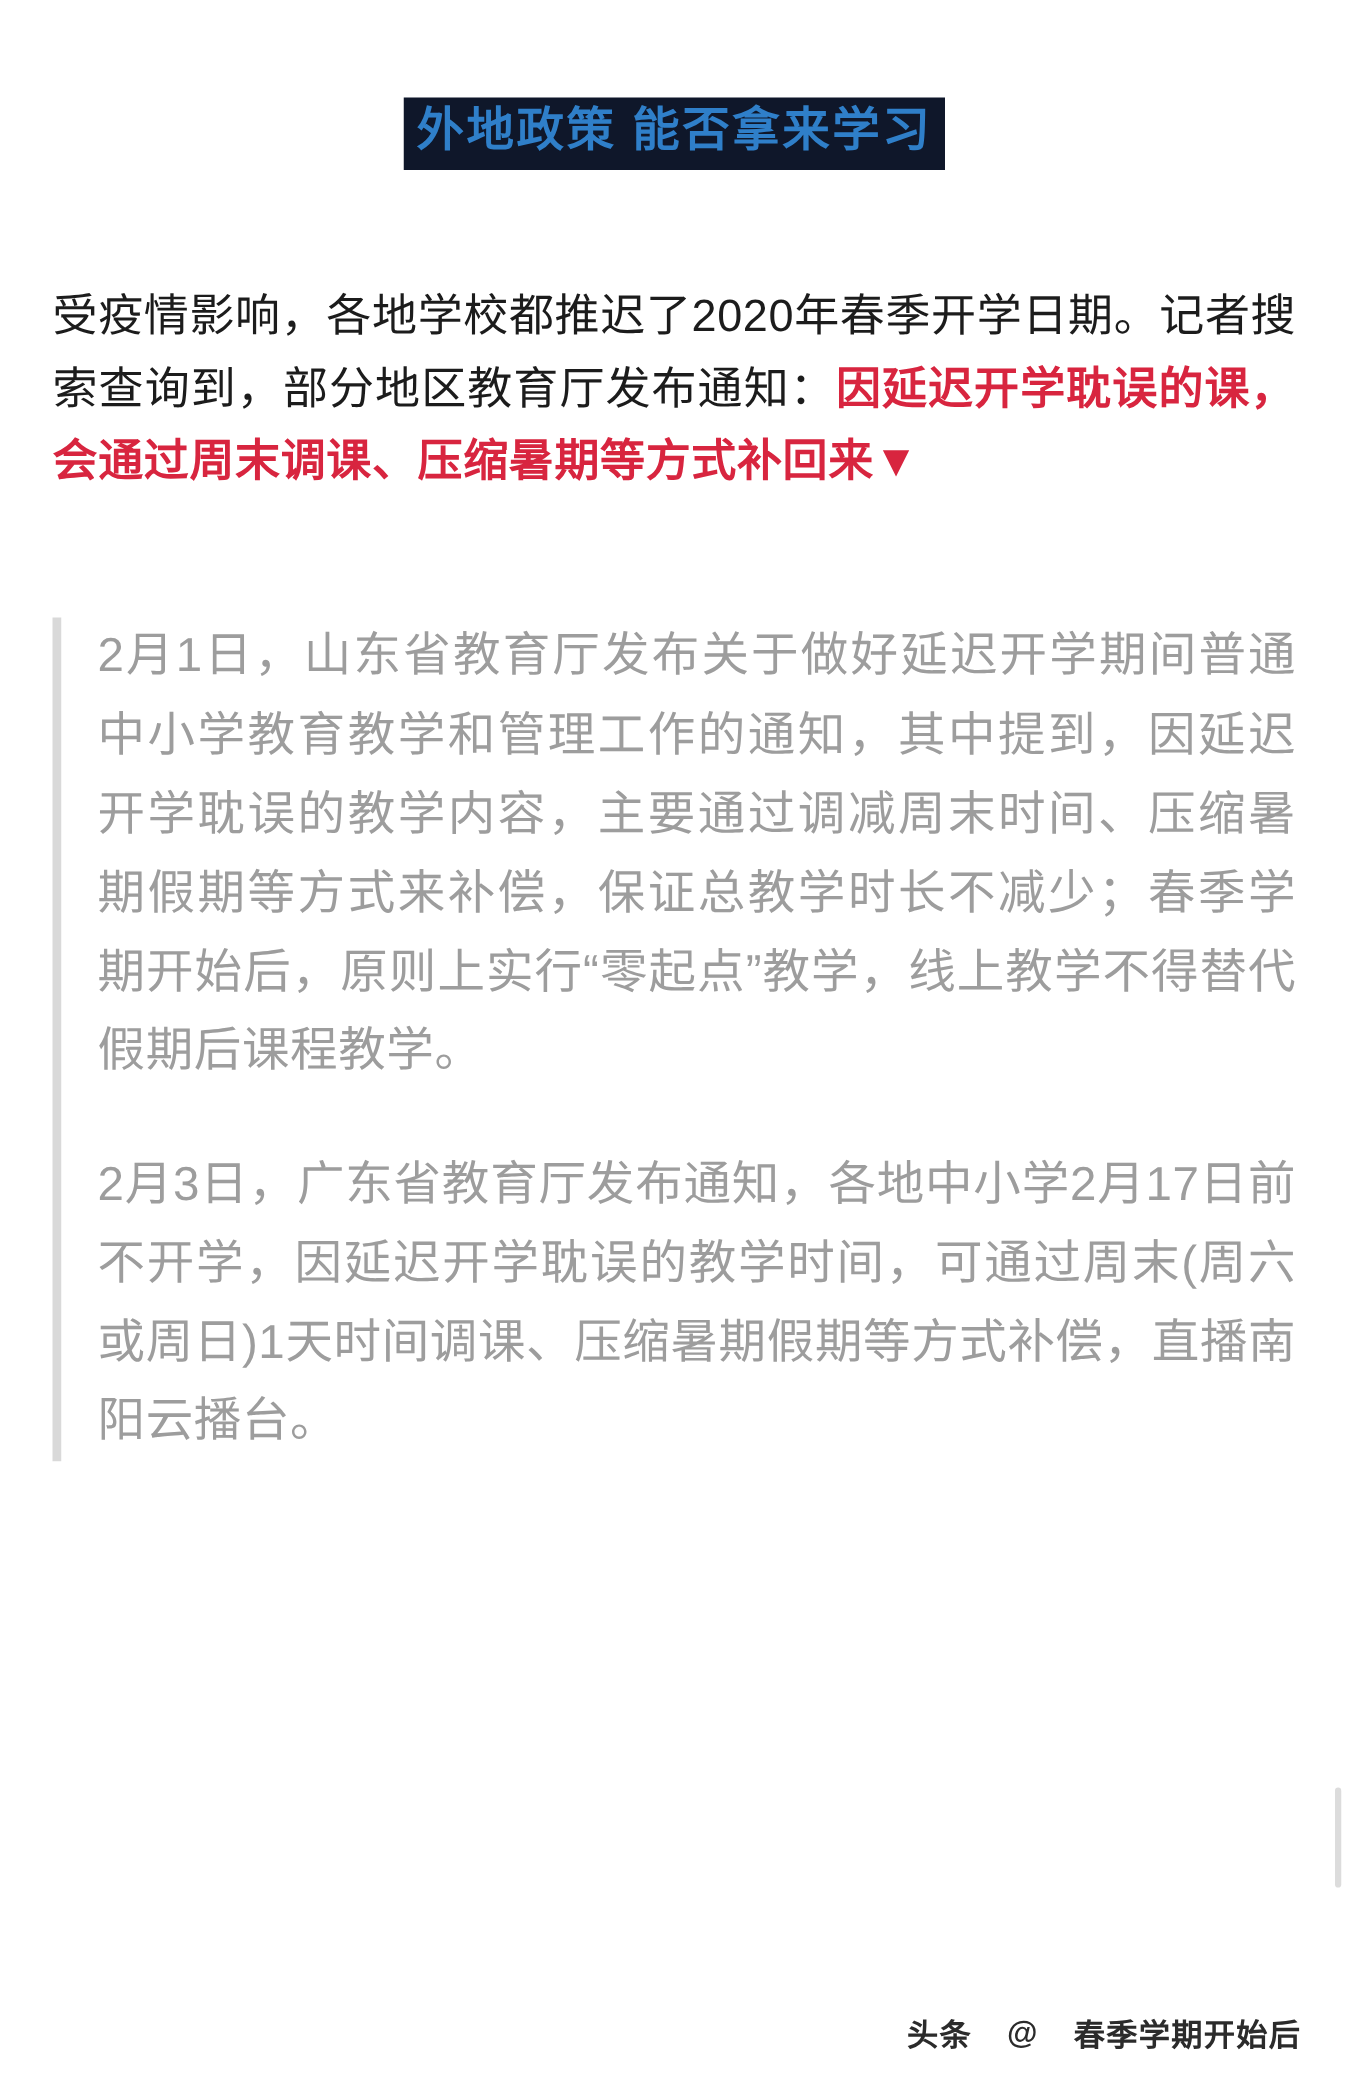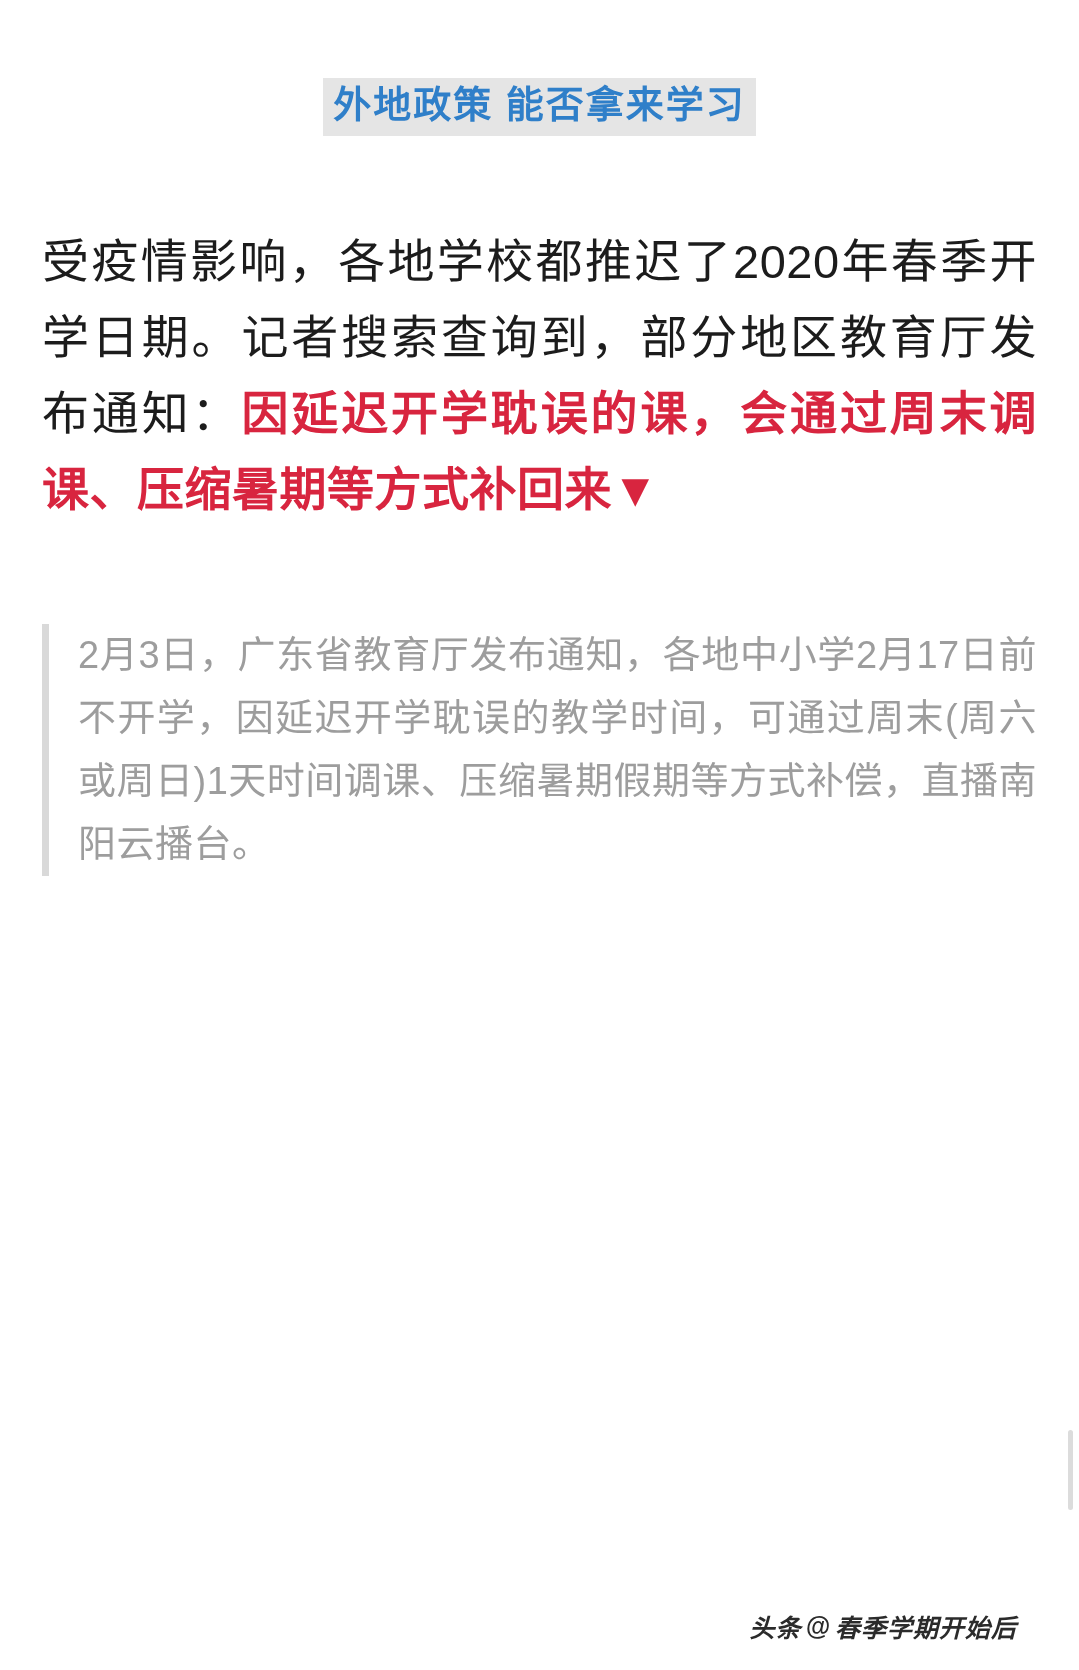--- a/index.html
+++ b/index.html
@@ -29,29 +29,29 @@
     text-align: center;
     padding-top: 78px;
     padding-bottom: 10px;
   }
   .heading {
     display: inline-block;
     font-size: 38px;
     font-weight: bold;
     letter-spacing: 2px;
     color: #2f7fc9;
-    background: #e5e5e5;
+    background: #0f172a;
     padding: 4px 10px 6px 10px;
     line-height: 1.25;
   }
 
   
   .lead {
     margin-top: 78px;
-    font-size: 47px;
+    font-size: 36px;
     line-height: 1.62;
     color: #1c1c1c;
     letter-spacing: 0.5px;
     text-align: justify;
   }
   .lead .highlight {
     color: #d8253f;
     font-weight: bold;
   }
   .caret {
@@ -80,29 +80,28 @@
     letter-spacing: 0.5px;
     color: #9d9d9d;
     text-align: justify;
     margin: 0 0 44px 0;
   }
   .quote-para:last-child { margin-bottom: 0; }
 
   
   .footer {
     position: absolute;
-    right: 62px;
+    right: 38px;
     bottom: 26px;
     display: flex;
     align-items: center;
-    gap: 4px;
+    gap: 28px;
     font-size: 25px;
     color: #3c3c3c;
     letter-spacing: 1px;
-    font-style: italic;
   }
   .footer .brand {
     font-weight: bold;
     color: #2b2b2b;
   }
   .footer .at {
     color: #2b2b2b;
     font-weight: bold;
   }
 
@@ -125,20 +124,21 @@
   <div class="heading-wrap">
     <span class="heading">外地政策 能否拿来学习</span>
   </div>
 
   <p class="lead">
     <span>受疫情影响，各地学校都推迟了2020年春季开学日期。记者搜索查询到，部分地区教育厅发布通知：</span><span class="highlight">因延迟开学耽误的课，会通过周末调课、压缩暑期等方式补回来</span><span class="caret">▼</span>
   </p>
 
   <div class="quote-block">
     <div class="quote-bar"></div>
+    <p class="quote-para">2月1日，山东省教育厅发布关于做好延迟开学期间普通中小学教育教学和管理工作的通知，其中提到，因延迟开学耽误的教学内容，主要通过调减周末时间、压缩暑期假期等方式来补偿，保证总教学时长不减少；春季学期开始后，原则上实行“零起点”教学，线上教学不得替代假期后课程教学。</p>
     <p class="quote-para">2月3日，广东省教育厅发布通知，各地中小学2月17日前不开学，因延迟开学耽误的教学时间，可通过周末(周六或周日)1天时间调课、压缩暑期假期等方式补偿，直播南阳云播台。</p>
   </div>
 
   <div class="scroll-hint"></div>
 
   <div class="footer">
     <span class="brand">头条</span>
     <span class="at">@</span>
     <span class="brand">春季学期开始后</span>
   </div>

